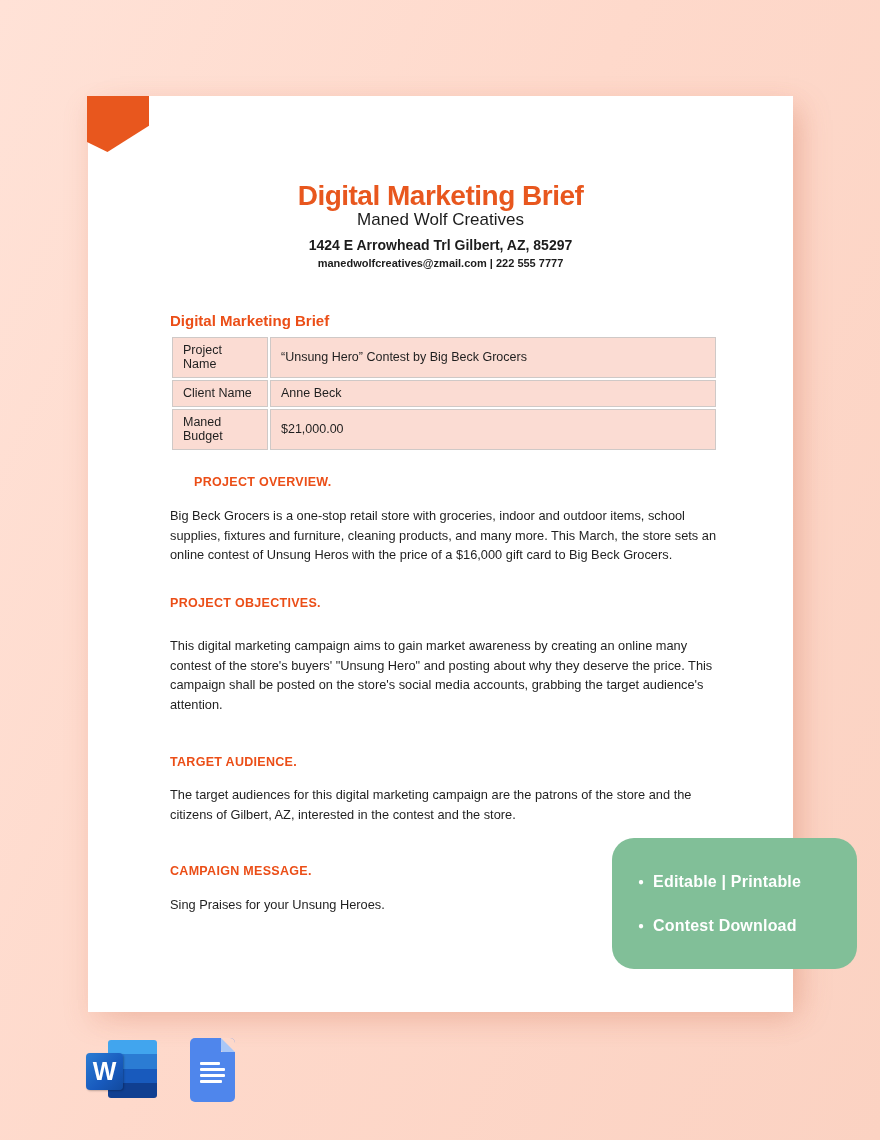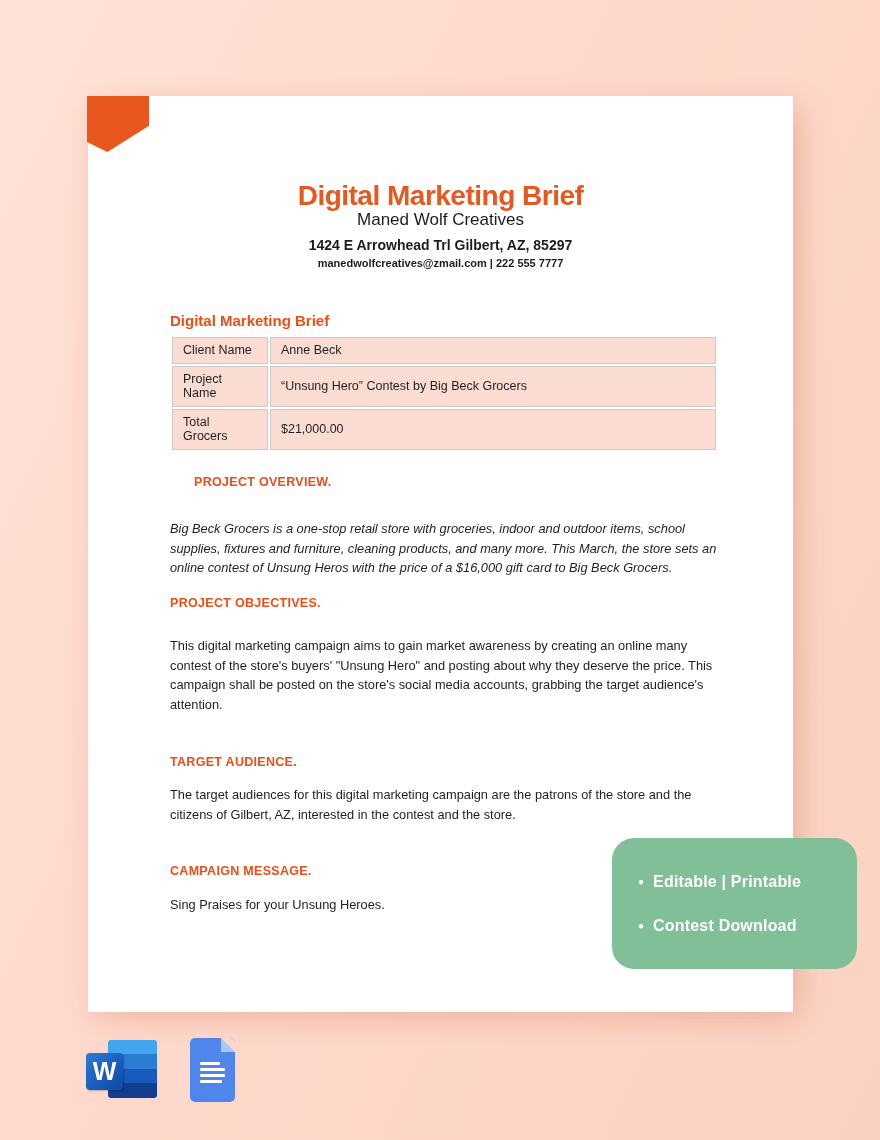--- a/index.html
+++ b/index.html
@@ -62,21 +62,21 @@
   .section-heading {
     position: absolute; left: 82px;
     font-size: 12.5px; font-weight: bold; color: #EB4E17;
     letter-spacing: 0.3px;
   }
   .section-body {
     position: absolute; left: 82px;
     width: 552px;
     font-size: 12.8px; line-height: 19.6px; color: #1f1f1f;
   }
-  .h1s { top: 379px; margin-left: 24px; } .b1s { top: 423px; font-style: italic; }
+  .h1s { top: 379px; margin-left: 24px; } .b1s { top: 410px; }
   .h2s { top: 500px; } .b2s { top: 540px; }
   .h3s { top: 659px; } .b3s { top: 689px; }
   .h4s { top: 768px; } .b4s { top: 799px; }
 
   
   .promo-badge {
     position: absolute;
     left: 612px; top: 838px;
     width: 245px; height: 131px;
     background: #81BF98;
@@ -140,29 +140,29 @@
       <div class="doc-company">Maned Wolf Creatives</div>
       <div class="doc-address">1424 E Arrowhead Trl Gilbert, AZ, 85297</div>
       <div class="doc-contact">manedwolfcreatives@zmail.com | 222 555 7777</div>
     </div>
 
     <div class="brief-heading">Digital Marketing Brief</div>
 
     <table class="brief-table">
       <tbody>
         <tr>
+          <td class="label-cell">Project Name</td>
+          <td>“Unsung Hero” Contest by Big Beck Grocers</td>
+        </tr>
+        <tr>
           <td class="label-cell">Client Name</td>
           <td>Anne Beck</td>
         </tr>
         <tr>
-          <td class="label-cell">Project Name</td>
-          <td>“Unsung Hero” Contest by Big Beck Grocers</td>
-        </tr>
-        <tr>
-          <td class="label-cell">Total Grocers</td>
+          <td class="label-cell">Maned Budget</td>
           <td>$21,000.00</td>
         </tr>
       </tbody>
     </table>
 
     <div class="section-heading h1s">PROJECT OVERVIEW.</div>
     <div class="section-body    b1s">Big Beck Grocers is a one-stop retail store with groceries, indoor and outdoor items, school supplies, fixtures and furniture, cleaning products, and many more. This March, the store sets an online contest of Unsung Heros with the price of a $16,000 gift card to Big Beck Grocers.</div>
 
     <div class="section-heading h2s">PROJECT OBJECTIVES.</div>
     <div class="section-body    b2s">This digital marketing campaign aims to gain market awareness by creating an online many contest of the store's buyers' "Unsung Hero" and posting about why they deserve the price. This campaign shall be posted on the store's social media accounts, grabbing the target audience's attention.</div>

